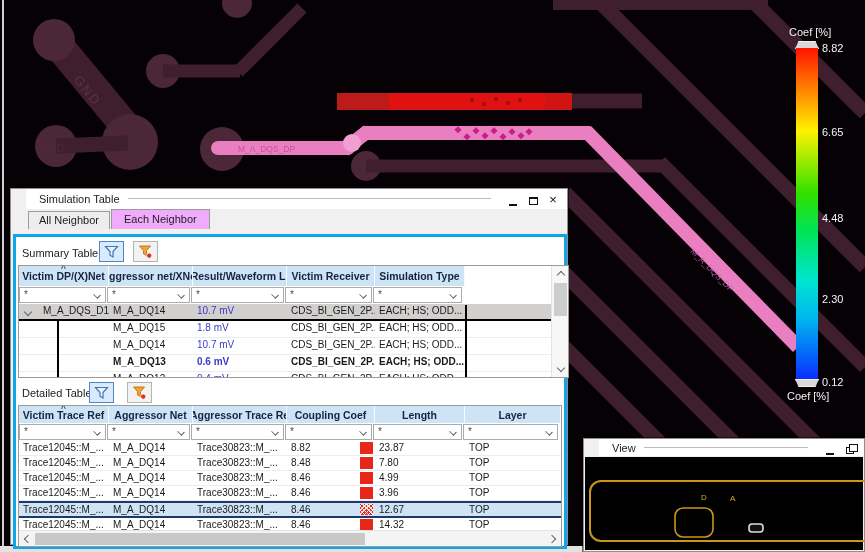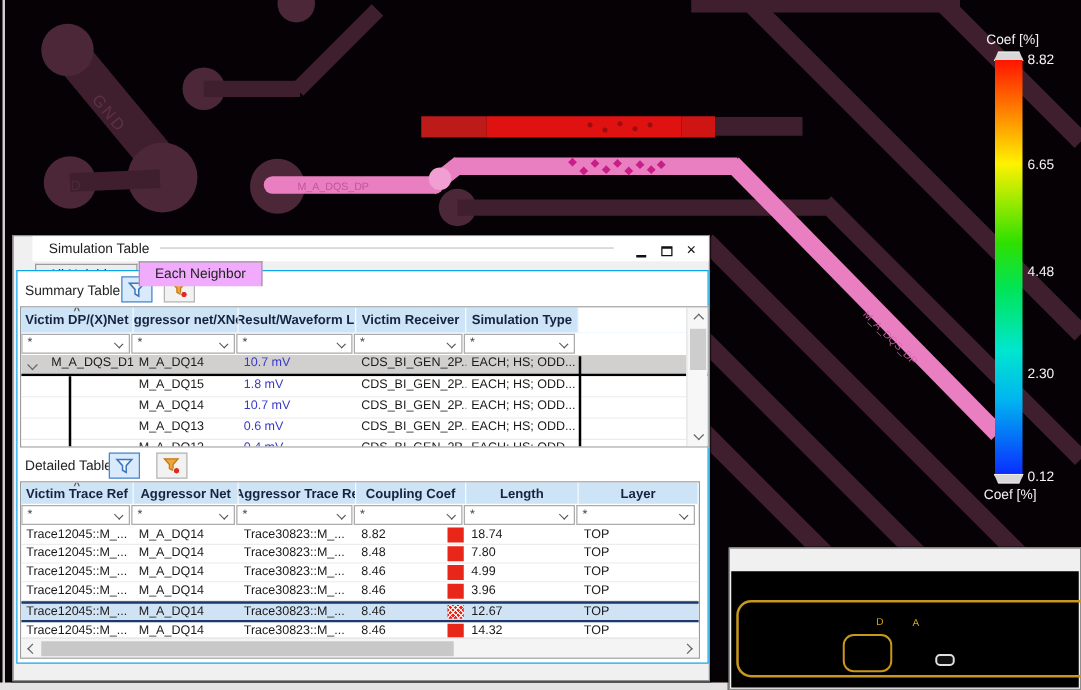--- a/index.html
+++ b/index.html
@@ -30,21 +30,21 @@
   .ic-max{display:block;width:9px;height:8px;border:1px solid #111;border-top:2px solid #111;margin-bottom:1px;}
   .ic-close{font-size:13px;line-height:13px;color:#111;}
   .ic-float{position:relative;display:block;width:8px;height:7px;border:1px solid #111;margin-bottom:1px;}
   .ic-float:before{content:"";position:absolute;left:2px;top:-4px;width:7px;height:6px;border:1px solid #111;background:#fff;}
 
   
   .tabbar{position:absolute;left:17px;top:21px;height:19px;display:flex;align-items:flex-end;}
   .tab{font-size:11px;color:#222;border:1px solid #9b9b9b;padding:2px 10px 3px 10px;background:#ededed;
        border-bottom:none;margin-right:1px;}
   .tab.active{background:#f0abfc;padding:3px 12px 4px 12px;position:relative;z-index:3;}
-  .pane{position:absolute;left:2px;top:27px;width:554px;height:315px;background:#fff;border:1px solid #0ea5e9;}
+  .pane{position:absolute;left:2px;top:45px;width:554px;height:315px;background:#fff;border:3px solid #0ea5e9;}
 
   
   .tool-label{position:absolute;font-size:11px;color:#222;}
   .fbtn{position:absolute;width:25px;height:21px;display:flex;align-items:center;justify-content:center;}
   .fbtn.blue{background:#d9eafc;border:1px solid #4a86c8;}
   .fbtn.plain{background:#f2f2f2;border:1px solid #b4b4b4;}
 
   
   .tbl{position:absolute;background:#fff;border:1px solid #9b9b9b;font-size:10px;color:#1a1a1a;overflow:hidden;}
   .hdr{display:grid;background:#cce4f6;font-weight:bold;color:#17233f;font-size:10.5px;}
@@ -243,21 +243,21 @@
         <span class="dc">CDS_BI_GEN_2P...</span>
         <span class="dc">EACH; HS; ODD...</span>
       </div>
       <div class="drow" style="grid-template-columns:90px 84px 94px 88px 90px;height:17px;">
         <span class="dc"></span>
         <span class="dc">M_A_DQ14</span>
         <span class="dc link">10.7 mV</span>
         <span class="dc">CDS_BI_GEN_2P...</span>
         <span class="dc">EACH; HS; ODD...</span>
       </div>
-      <div class="drow" style="grid-template-columns:90px 84px 94px 88px 90px;height:17px;">
+      <div class="drow" style="grid-template-columns:90px 84px 94px 88px 90px;height:17px;font-weight:bold;">
         <span class="dc"></span>
         <span class="dc">M_A_DQ13</span>
         <span class="dc link">0.6 mV</span>
         <span class="dc">CDS_BI_GEN_2P...</span>
         <span class="dc">EACH; HS; ODD...</span>
       </div>
       <div class="drow" style="grid-template-columns:90px 84px 94px 88px 90px;height:17px;">
         <span class="dc"></span>
         <span class="dc">M_A_DQ12</span>
         <span class="dc link">0.4 mV</span>
@@ -311,21 +311,21 @@
         <span class="fcell"><span>*</span><span class="chev"></span></span>
         <span class="fcell"><span>*</span><span class="chev"></span></span>
         <span class="fcell"><span>*</span><span class="chev"></span></span>
       </div>
 
       <div class="drow" style="grid-template-columns:90px 84px 94px 88px 90px 96px;height:15px;">
         <span class="dc">Trace12045::M_...</span>
         <span class="dc">M_A_DQ14</span>
         <span class="dc">Trace30823::M_...</span>
         <span class="dc coefcell"><span>8.82</span><span class="coefblock"></span></span>
-        <span class="dc">18.74</span>
+        <span class="dc">23.87</span>
         <span class="dc">TOP</span>
       </div>
       <div class="drow" style="grid-template-columns:90px 84px 94px 88px 90px 96px;height:15px;">
         <span class="dc">Trace12045::M_...</span>
         <span class="dc">M_A_DQ14</span>
         <span class="dc">Trace30823::M_...</span>
         <span class="dc coefcell"><span>8.48</span><span class="coefblock"></span></span>
         <span class="dc">7.80</span>
         <span class="dc">TOP</span>
       </div>
@@ -369,20 +369,30 @@
         <span class="thumb" style="left:16px;width:330px;"></span>
         <span class="arr" style="right:0;">
             <span class="sb-chev rt"></span>
           </span>
       </div>
     </div>
   </div>
 </div>
 
 <div class="win" id="viewwin">
+  <div class="titlebar" style="height:17px;">
+    <span class="t-label">View</span>
+    <span class="groove"></span>
+    <span class="winbtn">
+        <span class="ic-min"></span>
+      </span>
+    <span class="winbtn">
+        <span class="ic-float"></span>
+      </span>
+  </div>
   <div id="viewcontent">
     <svg width="280" height="95" viewBox="0 0 280 95" xmlns="http://www.w3.org/2000/svg">
       <rect x="5" y="24" width="420" height="60" rx="11" fill="none" stroke="#c9971a" stroke-width="2"></rect>
       <text x="116" y="43" font-size="8" fill="#d8a820" font-family="Liberation Sans, sans-serif">D</text>
       <text x="145" y="44" font-size="8" fill="#d8a820" font-family="Liberation Sans, sans-serif">A</text>
       <rect x="90" y="51" width="38" height="29" rx="8" fill="none" stroke="#c9971a" stroke-width="1.6"></rect>
       <rect x="164" y="67" width="14" height="8" rx="3" fill="#111" stroke="#e0e0e0" stroke-width="1.6"></rect>
     </svg>
   </div>
 </div>

